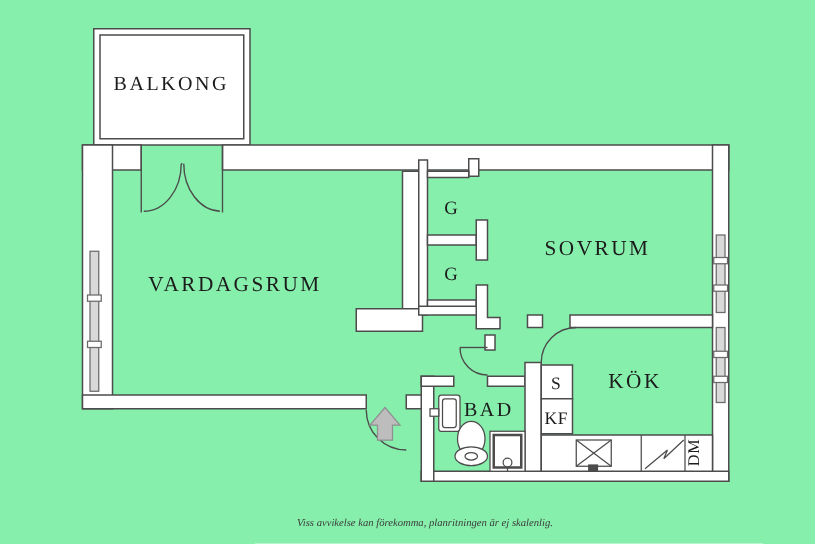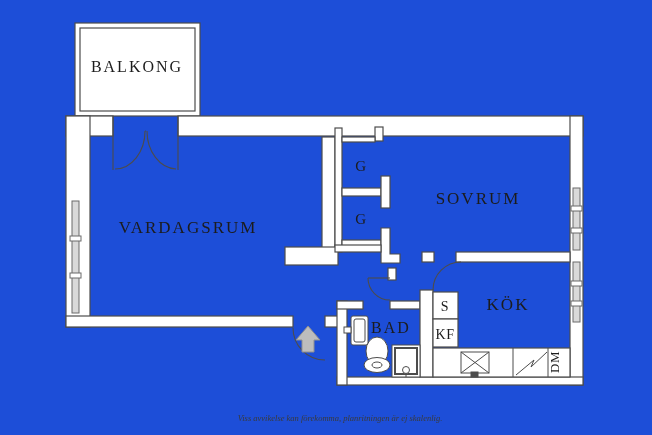--- a/index.html
+++ b/index.html
@@ -1,16 +1,16 @@
 <!DOCTYPE html>
 <html><head>
 <meta charset="utf-8">
 <style>
   html,body{margin:0;padding:0;background:#ffffff;}
-  .stage{position:relative;width:652px;height:435px;background:#1d4ed8;overflow:hidden;}
+  .stage{position:relative;width:652px;height:435px;background:#86efac;overflow:hidden;}
   svg{display:block;}
   .label{font-family:"Liberation Serif","DejaVu Serif",serif;fill:#1c1c1c;}
   .room{letter-spacing:2px;}
   .small{letter-spacing:0.5px;}
   .disclaimer{font-family:"Liberation Serif","DejaVu Serif",serif;font-style:italic;fill:#3a3a3a;}
 </style>
 </head>
 <body>
 
 <div class="stage">

